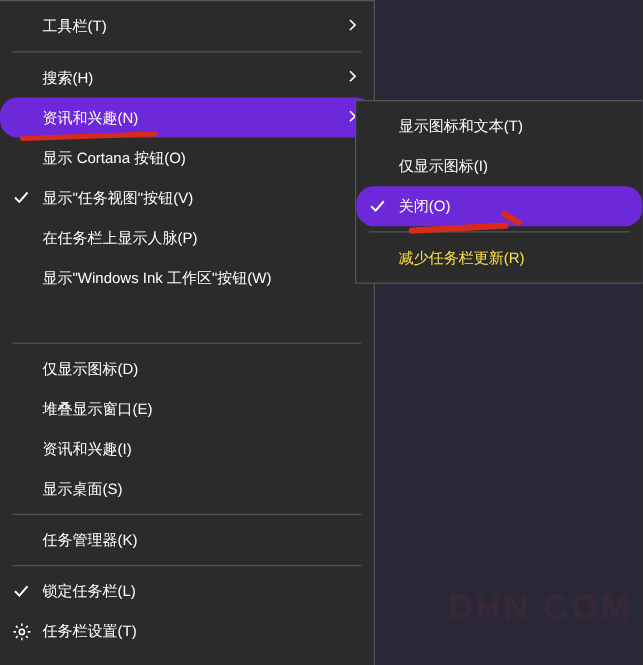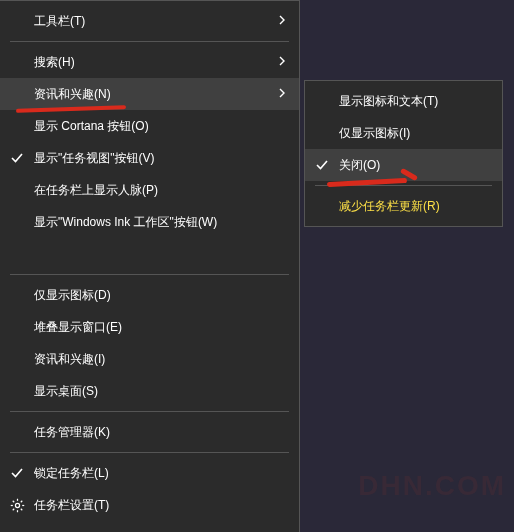--- a/index.html
+++ b/index.html
@@ -19,32 +19,32 @@
     padding: 4px 0;
   }
   .main-menu {
     left: 0; top: 0;
     width: 300px;
     height: 532px;
     border-left: none;
     border-bottom: none;
   }
   .sub-menu {
-    left: 304px; top: 80px;
-    width: 199px;
+    left: 284px; top: 80px;
+    width: 231px;
   }
   .item {
     display: flex;
     align-items: center;
     height: 32px;
     padding: 0 10px 0 8px;
     cursor: default;
     position: relative;
   }
-  .item.hover { background: #404040; }
+  .item.hover { background: #6d28d9; border-radius: 14px; }
   .item.disabled { color: #fde047; }
   .sep {
     height: 1px;
     background: #555;
     margin: 4px 10px;
   }
   .ico {
     width: 18px; height: 18px;
     display: flex;
     align-items: center;

